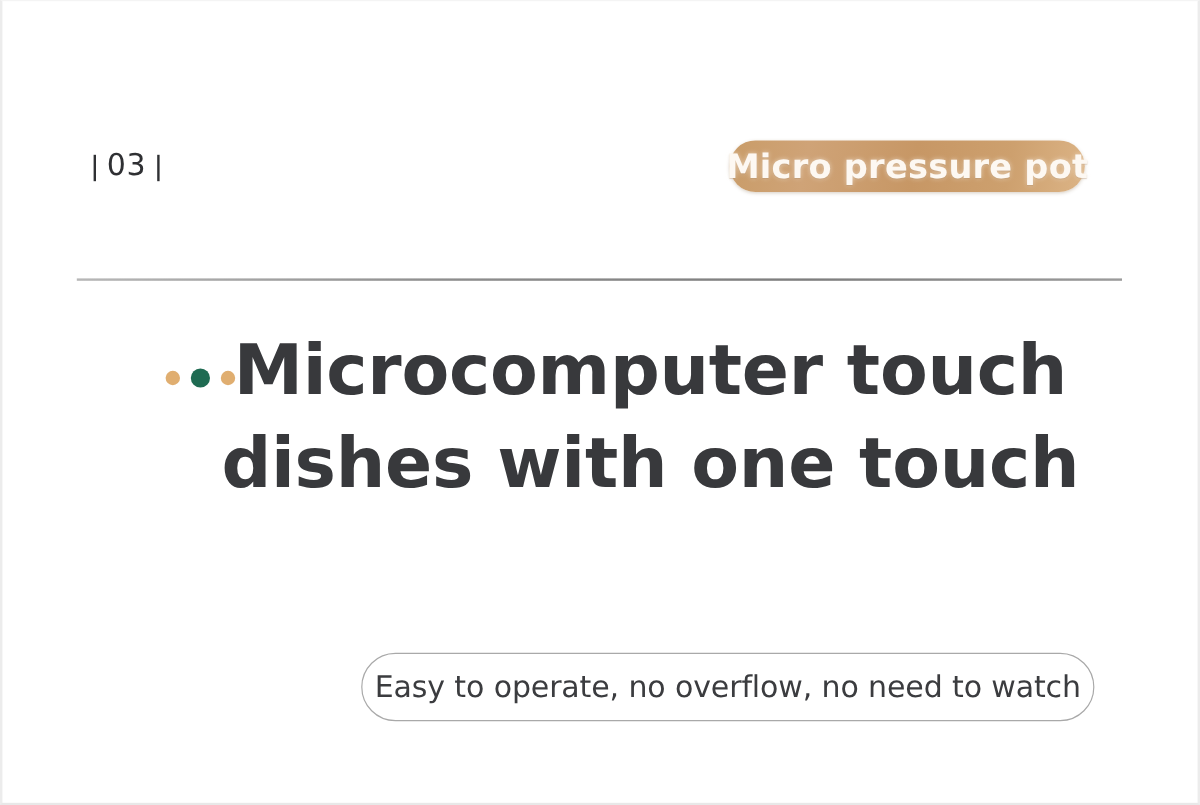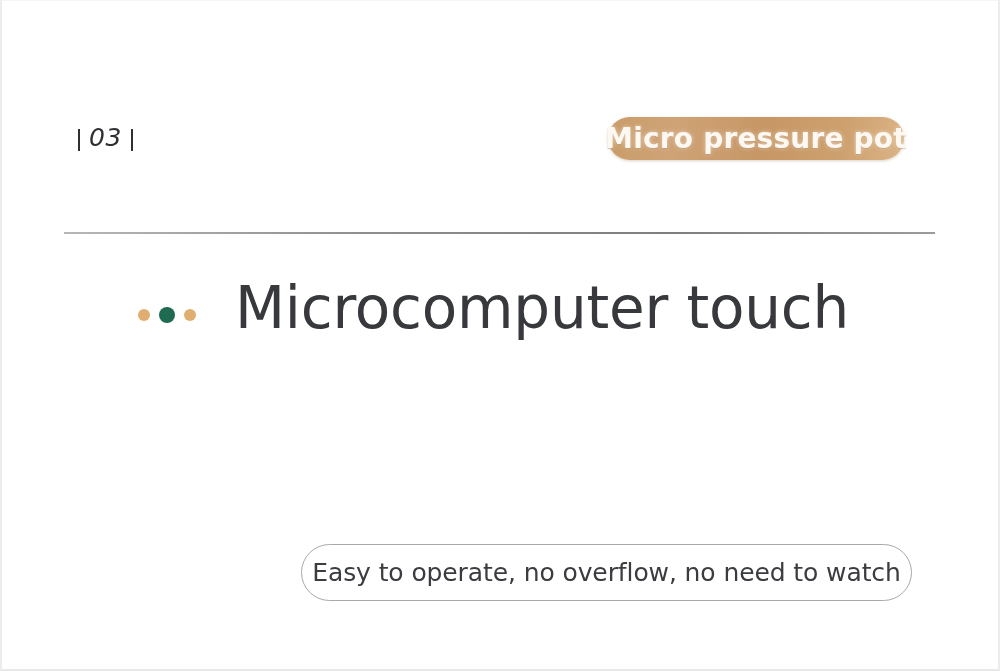--- a/index.html
+++ b/index.html
@@ -42,21 +42,20 @@
     top: 0px;
     display: flex;
     align-items: center;
     gap: 9px;
     color: #2f3033;
     font-size: 25px;
     font-weight: 400;
     letter-spacing: 0.5px;
     line-height: 42px;
     white-space: nowrap;
-    font-style: italic;
   }
 
   .index-bar {
     display: inline-block;
     width: 2px;
     height: 22px;
     background: #2f3033;
     margin-bottom: -3px;
   }
 
@@ -139,21 +138,21 @@
   }
 
   .headline {
     position: absolute;
     left: 180px;
     top: 0px;
     width: 720px;
     text-align: center;
     color: #38393c;
     font-size: 58px;
-    font-weight: 400;
+    font-weight: 700;
     line-height: 78px;
     letter-spacing: -0.2px;
   }
 
   .headline-line {
     display: block;
     white-space: nowrap;
   }
 
   
@@ -203,20 +202,21 @@
   <div class="heading-area">
 
     <div class="dots">
       <span class="dot dot-tan"></span>
       <span class="dot dot-green"></span>
       <span class="dot dot-tan"></span>
     </div>
 
     <div class="headline">
       <span class="headline-line">Microcomputer touch</span>
+      <span class="headline-line">dishes with one touch</span>
     </div>
 
   </div>
 
   <div class="subtitle-pill">
     <span class="subtitle-text">Easy to operate, no overflow, no need to watch</span>
   </div>
 
 </div>
 

